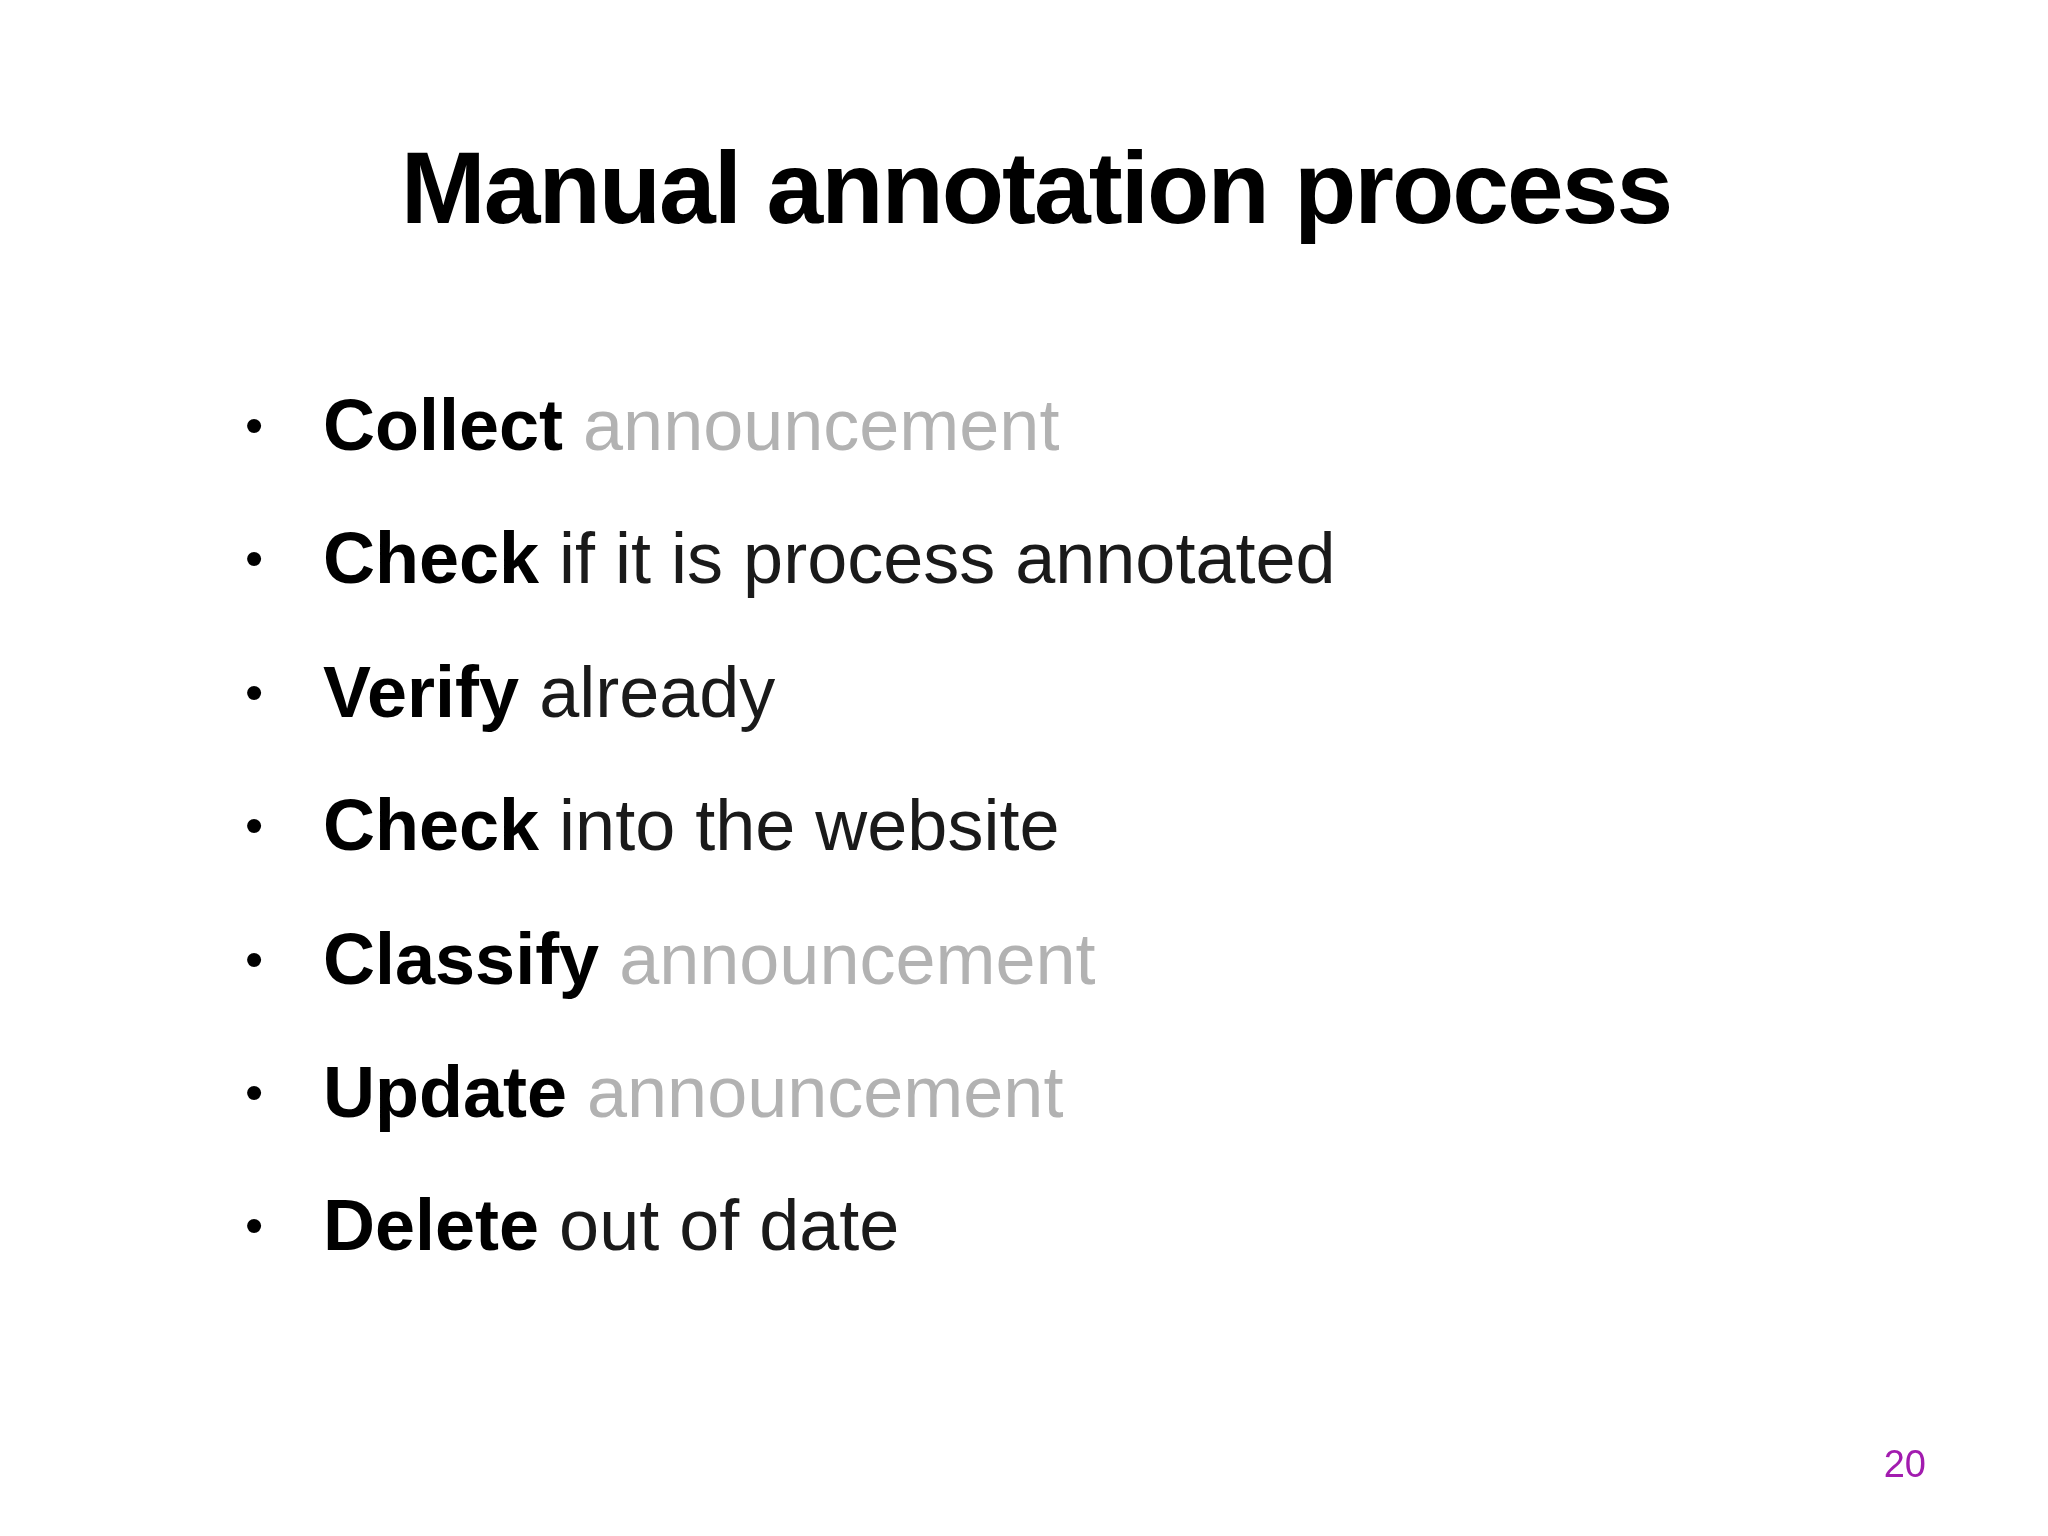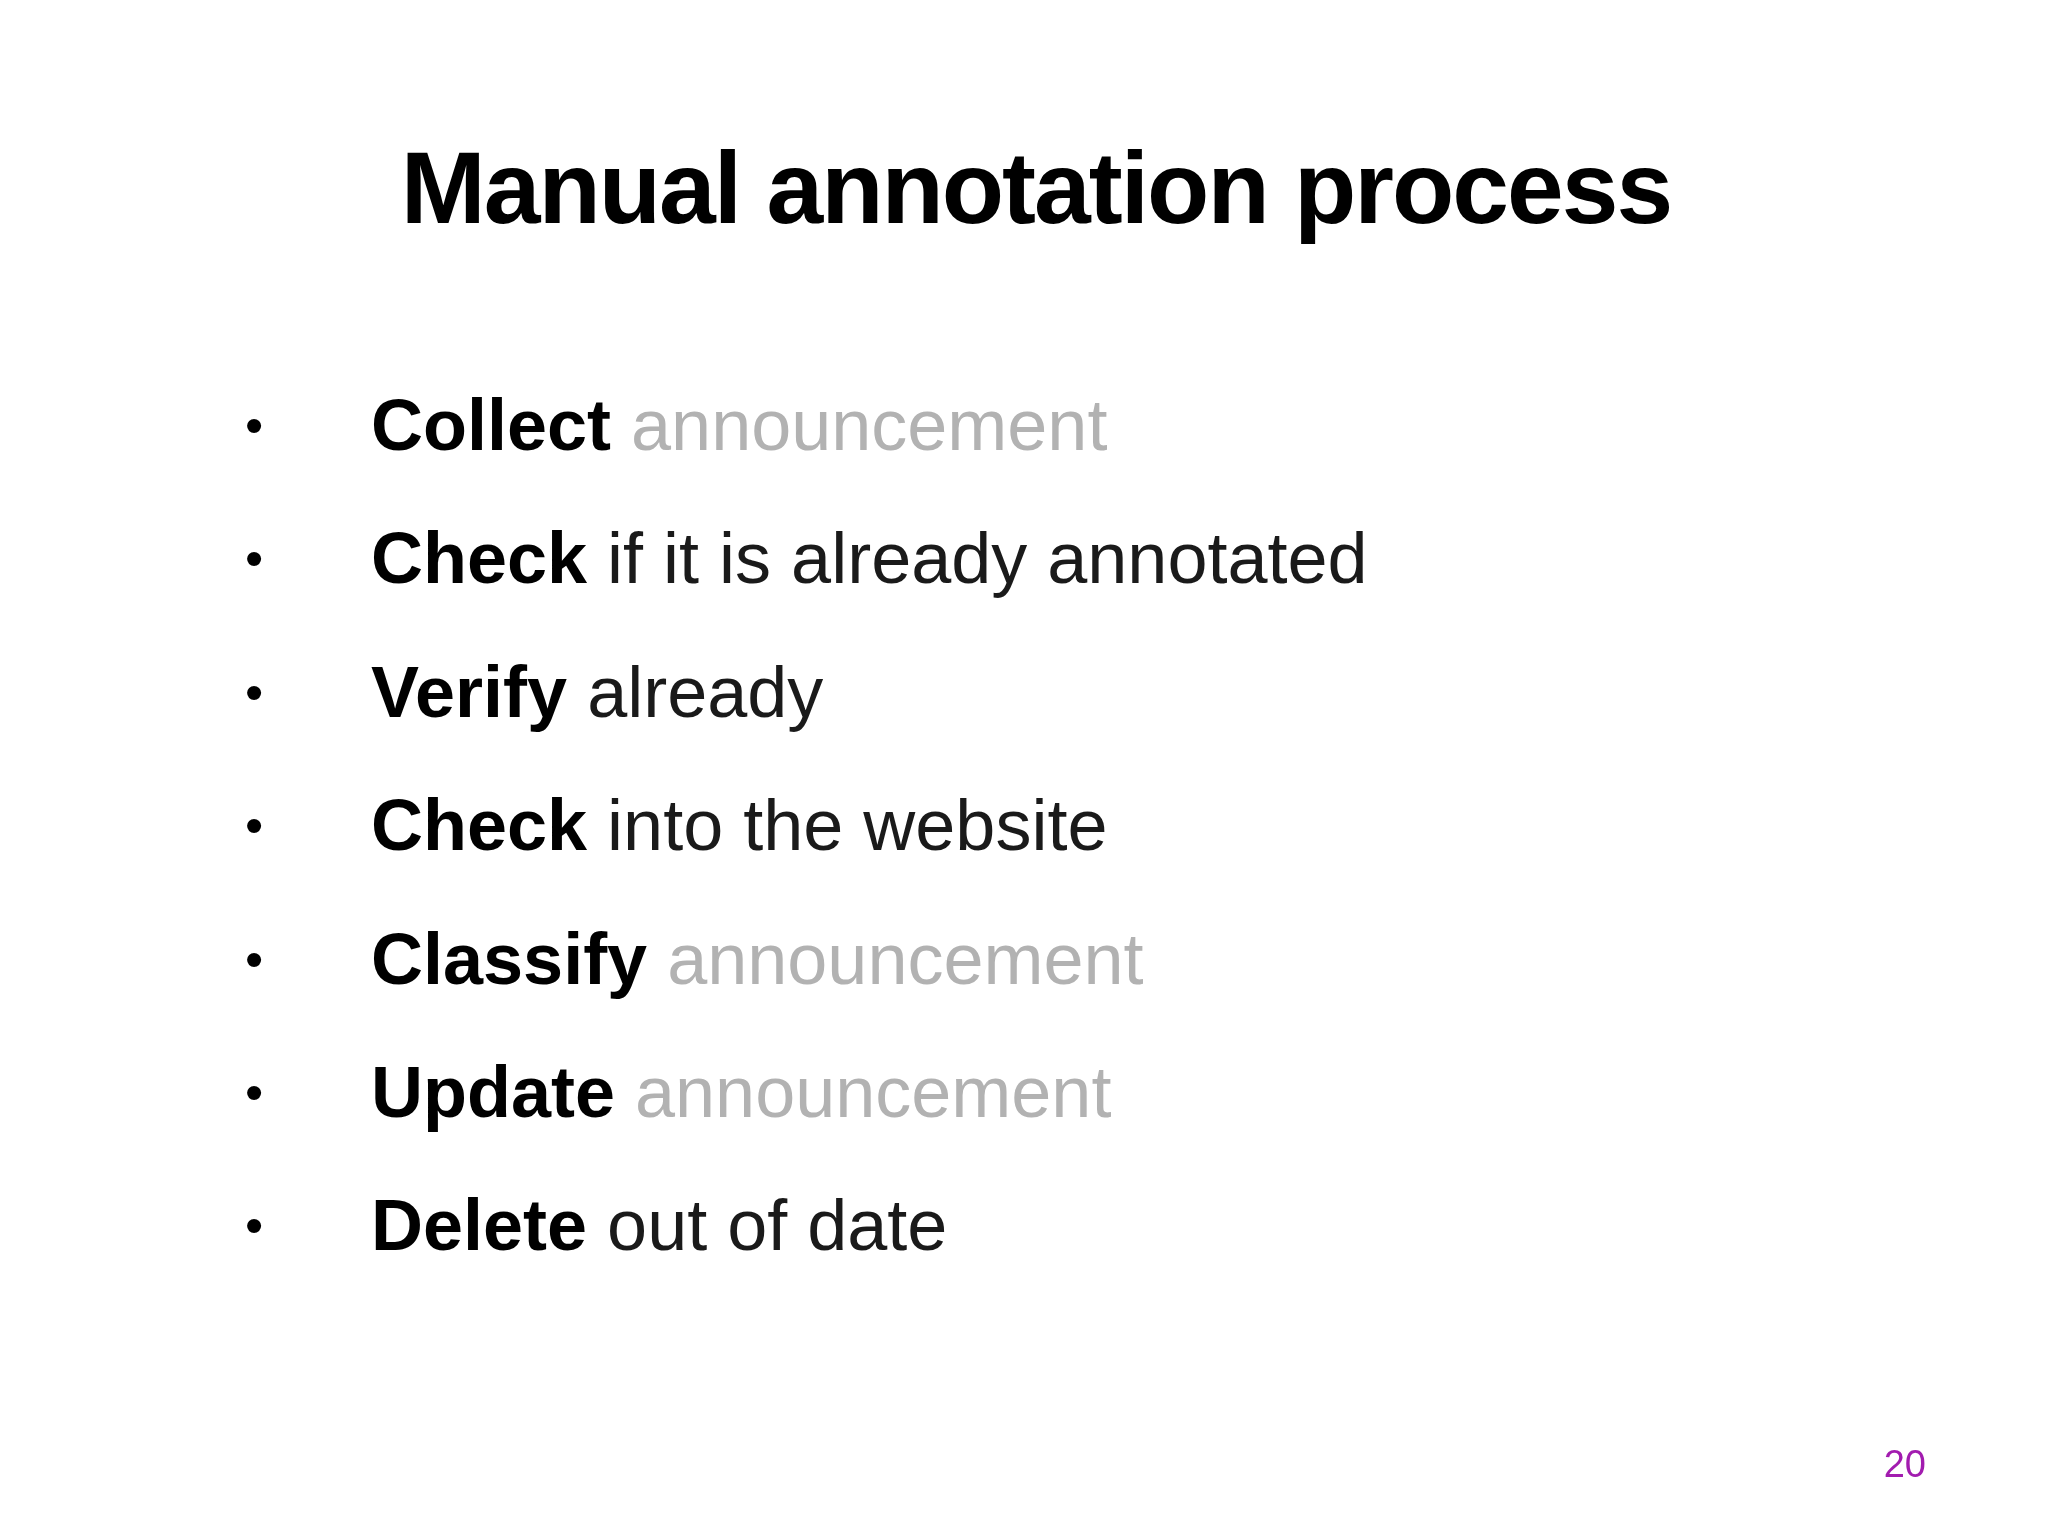--- a/index.html
+++ b/index.html
@@ -44,21 +44,20 @@
     line-height: 1.2;
   }
   .bullet-marker {
     flex: 0 0 78px;
     font-size: 52px;
     line-height: 1.66;
     color: #000000;
   }
   .bullet-text {
     white-space: pre-wrap;
-    margin-left: 48px;
   }
   .bullet-bold {
     font-weight: bold;
     color: #000000;
   }
   .bullet-rest {
     font-weight: normal;
     color: #1a1a1a;
   }
   .bullet-rest.muted {
@@ -79,21 +78,21 @@
 
   <h1 class="slide-title">Manual annotation process</h1>
 
   <ul class="bullet-list">
       <li class="bullet-item">
     <span class="bullet-marker">•</span>
     <span class="bullet-text"><span class="bullet-bold">Collect</span><span class="bullet-rest muted"> announcement</span></span>
   </li>
       <li class="bullet-item">
     <span class="bullet-marker">•</span>
-    <span class="bullet-text"><span class="bullet-bold">Check</span><span class="bullet-rest"> if it is already annotated</span></span>
+    <span class="bullet-text"><span class="bullet-bold">Check</span><span class="bullet-rest"> if it is process annotated</span></span>
   </li>
       <li class="bullet-item">
     <span class="bullet-marker">•</span>
     <span class="bullet-text"><span class="bullet-bold">Verify</span><span class="bullet-rest"> already</span></span>
   </li>
       <li class="bullet-item">
     <span class="bullet-marker">•</span>
     <span class="bullet-text"><span class="bullet-bold">Check</span><span class="bullet-rest"> into the website</span></span>
   </li>
       <li class="bullet-item">

